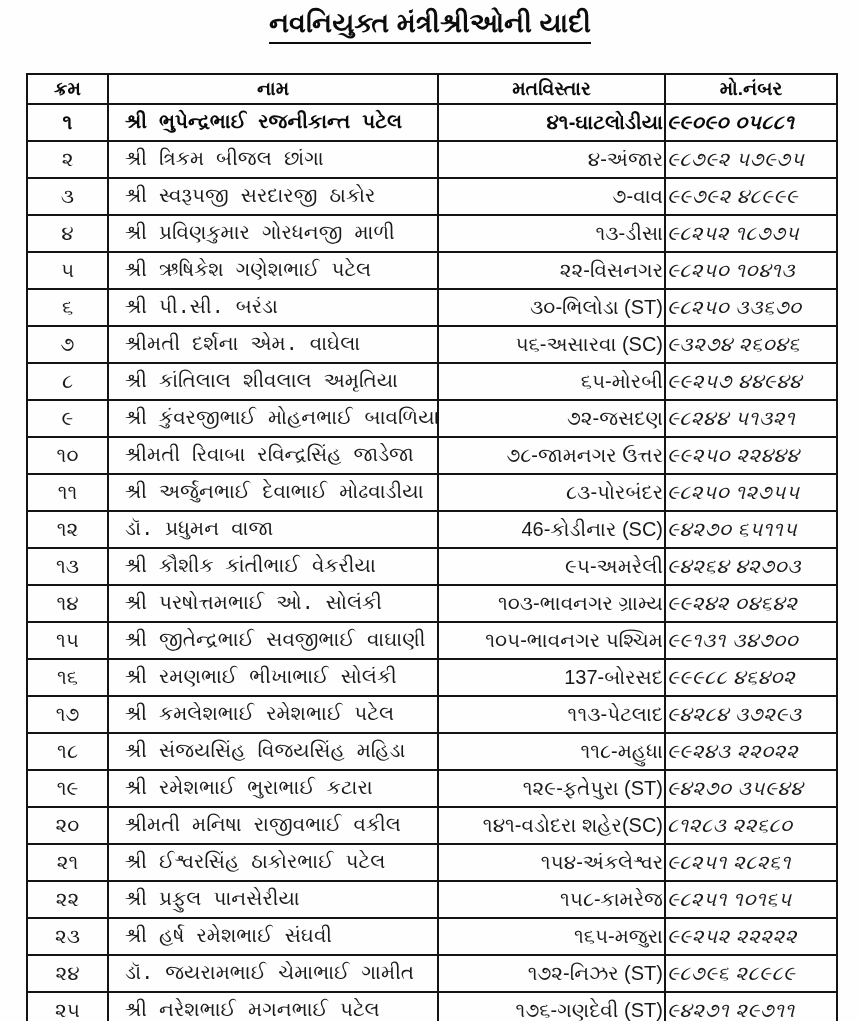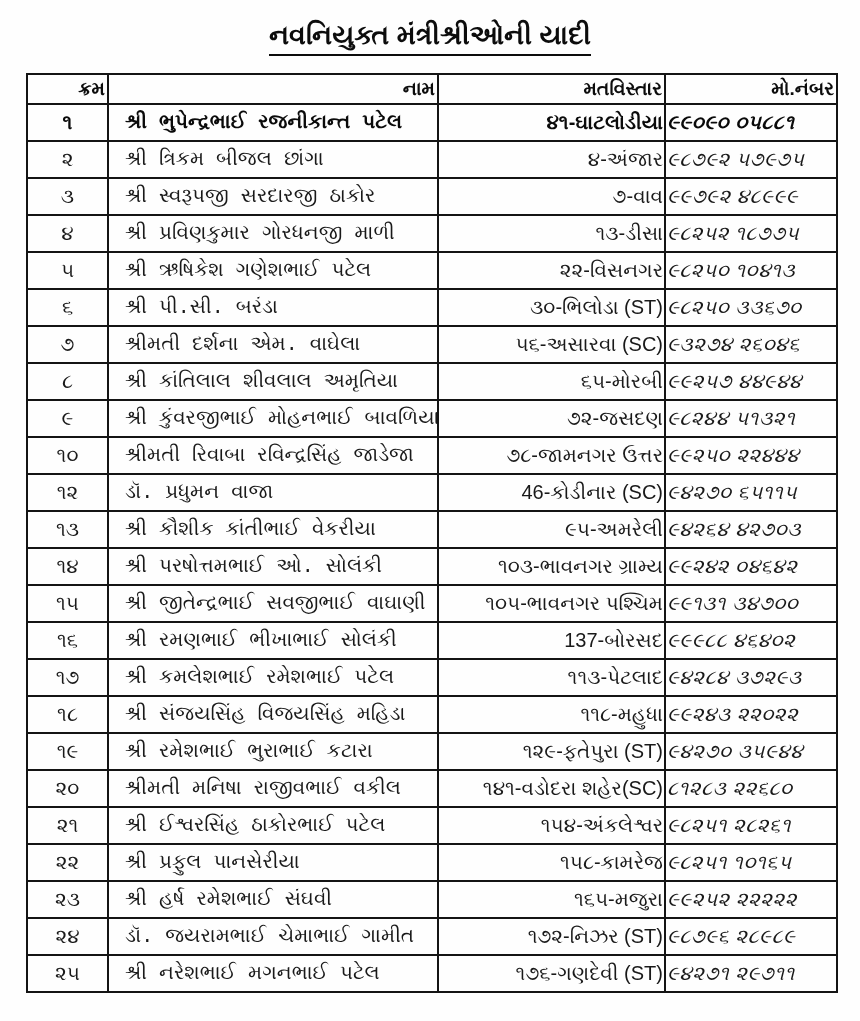--- a/index.html
+++ b/index.html
@@ -13,21 +13,21 @@
     overflow: hidden;
   }
   .page {
     position: relative;
     width: 860px;
     height: 1021px;
     background: #fefefe;
   }
   .title {
     margin: 0;
-    padding-top: 20px;
+    padding-top: 8px;
     text-align: center;
     font-size: 27px;
     font-weight: bold;
     color: #0c0c0c;
   }
   .title span {
     display: inline-block;
     border-bottom: 2.5px solid #0c0c0c;
     padding-bottom: 3px;
   }
@@ -42,21 +42,21 @@
   table.ministers th,
   table.ministers td {
     border: 2px solid #141414;
     overflow: hidden;
     white-space: nowrap;
   }
   table.ministers th {
     height: 28px;
     font-size: 19px;
     font-weight: bold;
-    text-align: right;
+    text-align: center;
     color: #0c0c0c;
     padding: 0 2px;
   }
   table.ministers td {
     height: 33px;
     font-size: 20px;
     font-weight: normal;
     color: #191919;
   }
   col.c-no    { width: 81px; }
@@ -165,20 +165,26 @@
     <td class="col-const">૭૨-જસદણ</td>
     <td class="col-mobile">૯૮૨૪૪ ૫૧૩૨૧</td>
   </tr>
         <tr>
     <td class="col-no">૧૦</td>
     <td class="col-name">શ્રીમતી રિવાબા રવિન્દ્રસિંહ જાડેજા</td>
     <td class="col-const">૭૮-જામનગર ઉત્તર</td>
     <td class="col-mobile">૯૯૨૫૦ ૨૨૪૪૪</td>
   </tr>
         <tr>
+    <td class="col-no">૧૧</td>
+    <td class="col-name">શ્રી અર્જુનભાઈ દેવાભાઈ મોઢવાડીયા</td>
+    <td class="col-const">૮૩-પોરબંદર</td>
+    <td class="col-mobile">૯૮૨૫૦ ૧૨૭૫૫</td>
+  </tr>
+        <tr>
     <td class="col-no">૧૨</td>
     <td class="col-name">ડૉ. પ્રધુમન વાજા</td>
     <td class="col-const">46-કોડીનાર (SC)</td>
     <td class="col-mobile">૯૪૨૭૦ ૬૫૧૧૫</td>
   </tr>
         <tr>
     <td class="col-no">૧૩</td>
     <td class="col-name">શ્રી કૌશીક કાંતીભાઈ વેકરીયા</td>
     <td class="col-const">૯૫-અમરેલી</td>
     <td class="col-mobile">૯૪૨૬૪ ૪૨૭૦૩</td>

